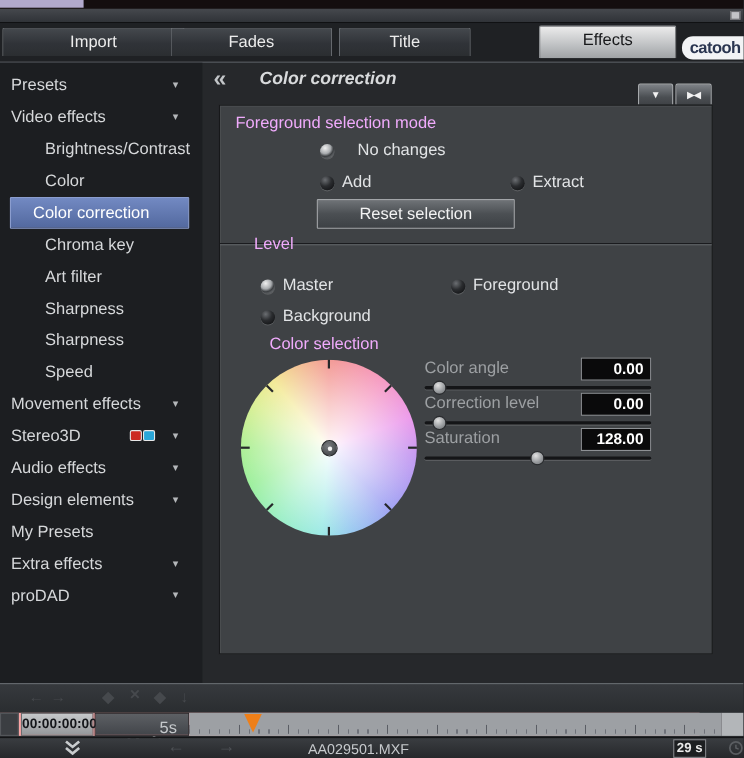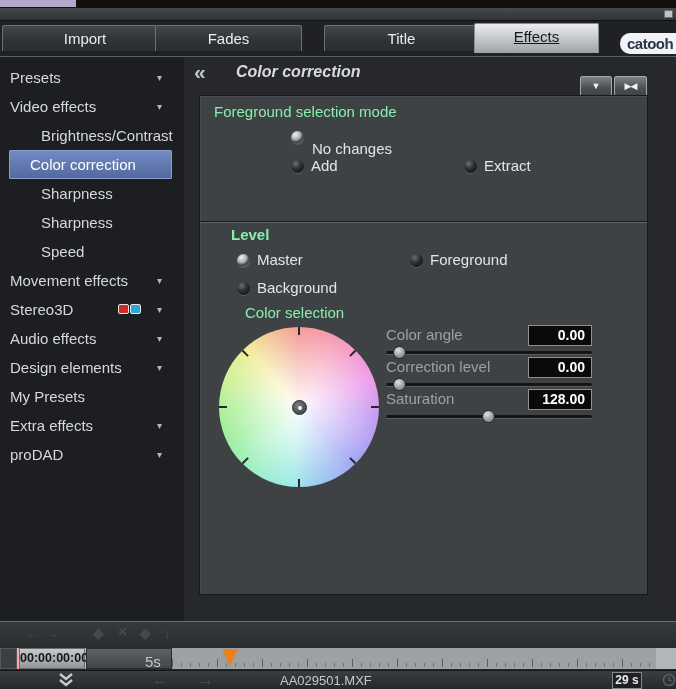--- a/index.html
+++ b/index.html
@@ -64,21 +64,21 @@
   }
   .hdr-btn.b1 { left:580px; width:32px; }
   .hdr-btn.b2 { left:614px; width:33px; letter-spacing:-1px; }
 
   
   .panel {
     left:199px; top:95px; width:449px; height:500px;
     background:#3f4245; border:1px solid #17181a;
     box-shadow: inset 1px 1px 0 rgba(255,255,255,0.06);
   }
-  .sec-label { position:absolute; font-size:15px; color:#86efac; }
+  .sec-label { position:absolute; font-size:15px; color:#f0abfc; }
   .radio {
     position:absolute; width:13px; height:13px; border-radius:50%;
     background: radial-gradient(circle at 35% 28%, #6b6e72, #2a2c2f 45%, #101113 90%);
     box-shadow: 0 1px 0 rgba(255,255,255,0.15);
   }
   .radio.selected {
     background: radial-gradient(circle at 35% 28%, #f0f0f0, #a8abae 40%, #3c3f42 60%, #8c8f93 95%);
   }
   .radio-label { position:absolute; font-size:15px; color:#e2e4e6; }
   .reset-btn {
@@ -170,40 +170,49 @@
 
 <div class="abs strip-top">
   <div class="abs lavender"></div>
 </div>
 <div class="abs menubar"></div>
 <div class="abs win-btn"></div>
 
 <div class="abs tabbar">
   <div class="abs tab" style="left:2px;width:166px;">Import</div>
   <div class="abs tab" style="left:155px;width:147px;">Fades</div>
-  <div class="abs tab" style="left:324px;width:155px;">Title</div>
-  <div class="abs tab active" style="left:474px;width:125px;text-decoration:underline;">Effects</div>
+  <div class="abs tab" style="left:308px;width:120px;">Title</div>
+  <div class="abs tab active" style="left:490px;width:125px;">Effects</div>
 </div>
 <div class="abs logo">catooh</div>
 <div class="abs divider-h"></div>
 
 <div class="abs sidebar">
   <div class="side-item lvl0">
     <span>Presets</span>
     <span class="si-arrow">▾</span>
   </div>
   <div class="side-item lvl0">
     <span>Video effects</span>
     <span class="si-arrow">▾</span>
   </div>
   <div class="side-item lvl1">
     <span>Brightness/Contrast</span>
   </div>
+  <div class="side-item lvl1">
+    <span>Color</span>
+  </div>
   <div class="side-item lvl1 selected">
     <span>Color correction</span>
+  </div>
+  <div class="side-item lvl1">
+    <span>Chroma key</span>
+  </div>
+  <div class="side-item lvl1">
+    <span>Art filter</span>
   </div>
   <div class="side-item lvl1">
     <span>Sharpness</span>
   </div>
   <div class="side-item lvl1">
     <span>Sharpness</span>
   </div>
   <div class="side-item lvl1">
     <span>Speed</span>
   </div>
@@ -243,33 +252,34 @@
 <div class="abs back-icon">«</div>
 <div class="abs panel-title">Color correction</div>
 <div class="abs hdr-btn b1">▼</div>
 <div class="abs hdr-btn b2">▶◀</div>
 
 <div class="abs panel">
 
   <div class="sec-label" style="left:14px; top:7px;">Foreground selection mode</div>
 
   <div class="radio selected" style="left:91px; top:35px;"></div>
-  <div class="radio-label" style="left:112px; top:32px;margin-top:12px;">No changes</div>
+  <div class="radio-label" style="left:125px; top:32px;">No changes</div>
 
   <div class="radio" style="left:91px; top:64px;"></div>
   <div class="radio-label" style="left:111px; top:61px;">Add</div>
 
   <div class="radio" style="left:264px; top:64px;"></div>
   <div class="radio-label" style="left:284px; top:61px;">Extract</div>
 
+  <div class="reset-btn">Reset selection</div>
 
   <div class="panel-div-dark"></div>
   <div class="panel-div-light"></div>
 
-  <div class="sec-label" style="left:31px; top:130px;font-weight:bold;">Level</div>
+  <div class="sec-label" style="left:31px; top:117px;">Level</div>
 
   <div class="radio selected" style="left:37px; top:158px;"></div>
   <div class="radio-label" style="left:57px; top:155px;">Master</div>
 
   <div class="radio" style="left:210px; top:158px;"></div>
   <div class="radio-label" style="left:230px; top:155px;">Foreground</div>
 
   <div class="radio" style="left:37px; top:186px;"></div>
   <div class="radio-label" style="left:57px; top:183px;">Background</div>
 

